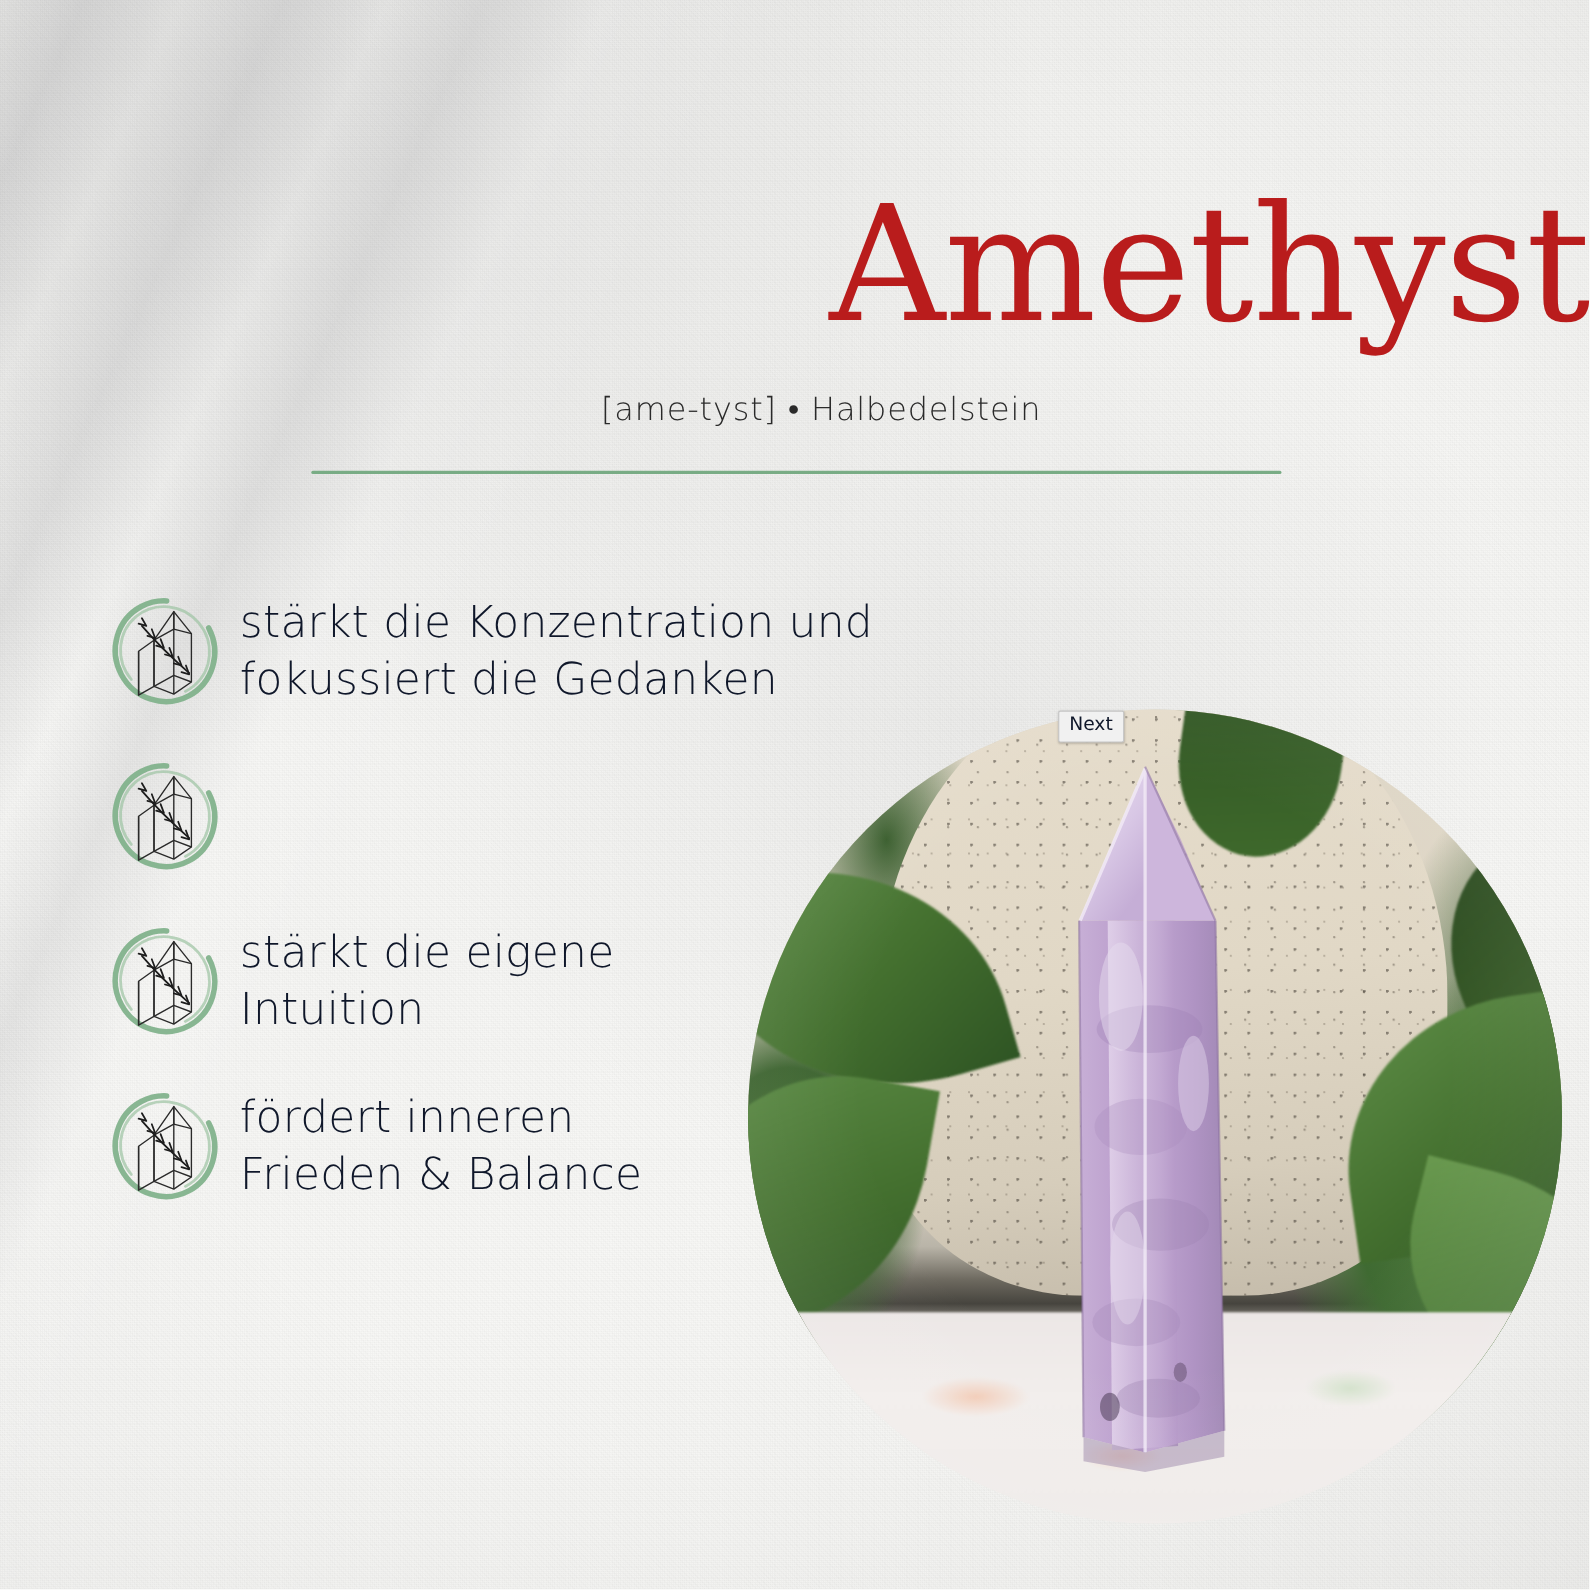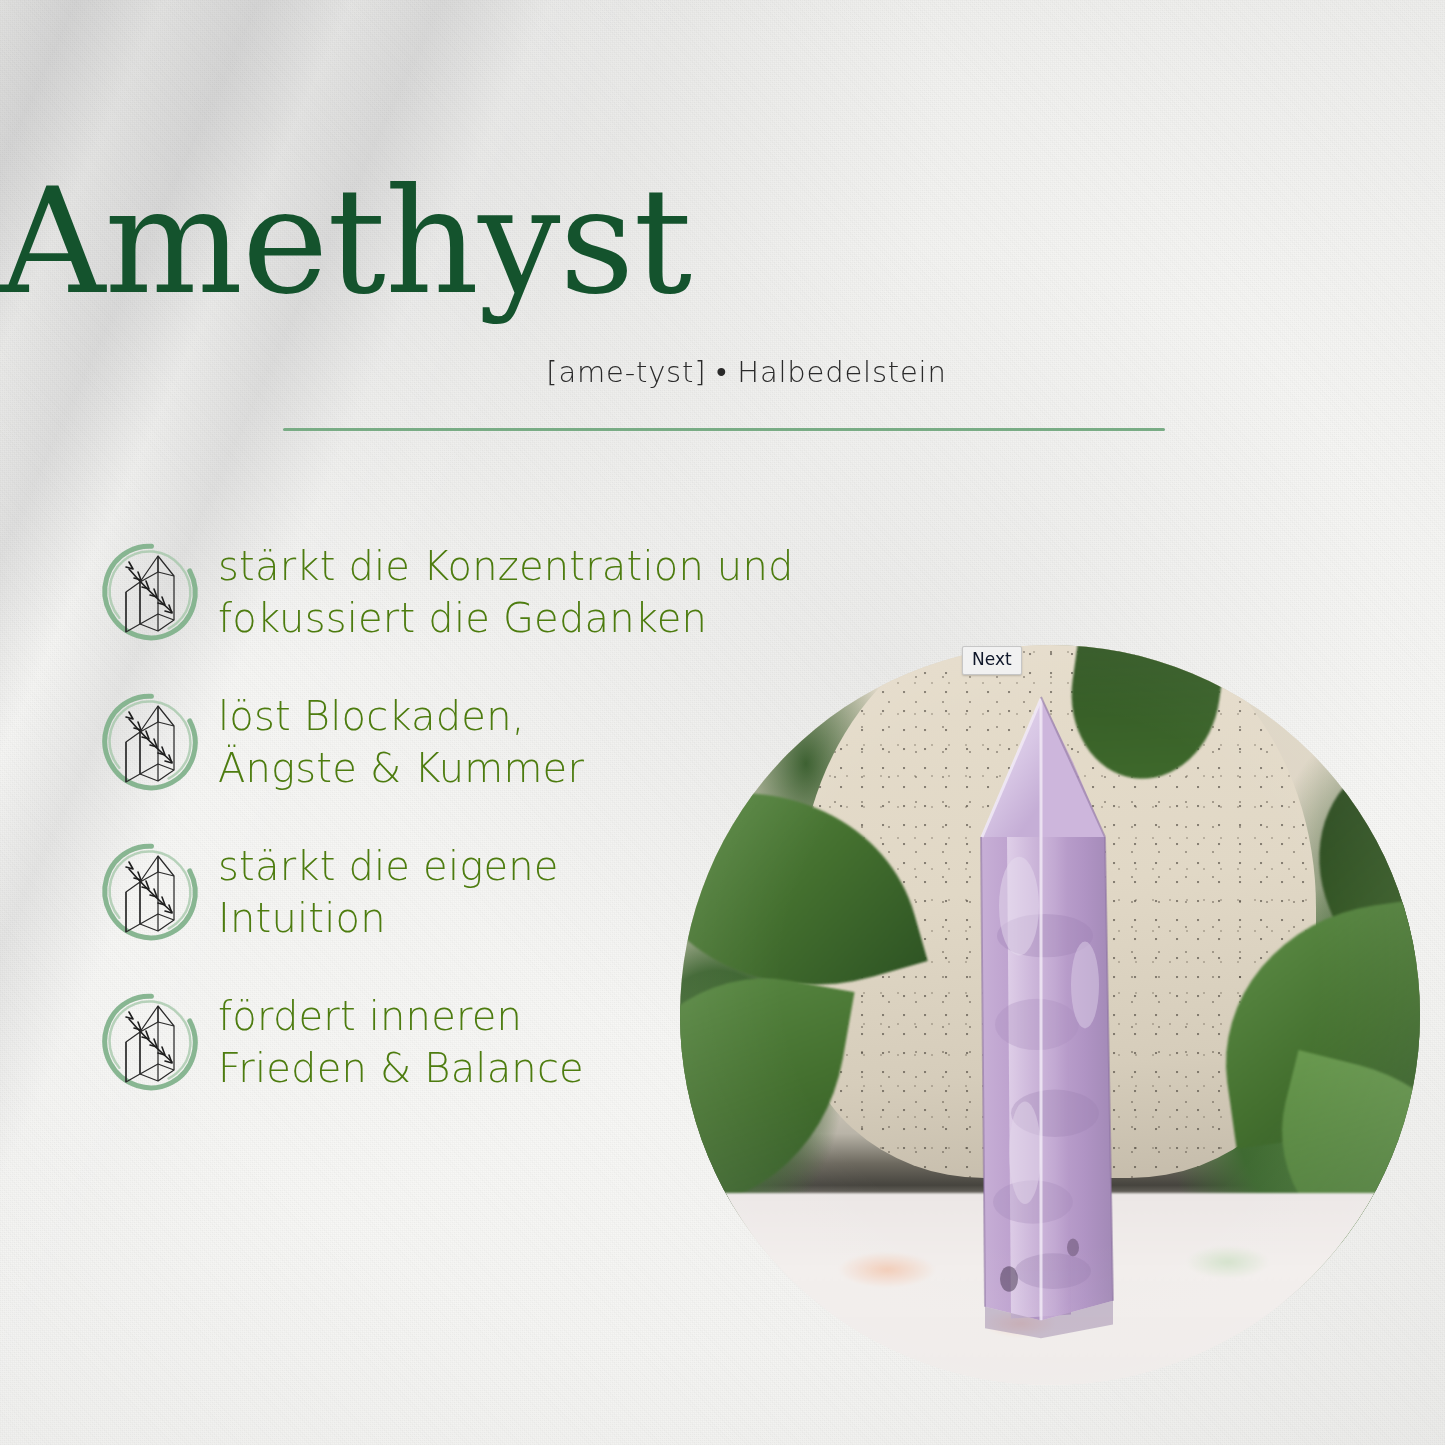--- a/index.html
+++ b/index.html
@@ -49,26 +49,26 @@
     inset: 0;
     background: radial-gradient(ellipse 1250px 1250px at 50% 48%, rgba(255,255,255,0) 52%, rgba(150,150,152,0.10) 100%);
     pointer-events: none;
   }
 
   
   .title {
     position: absolute;
     left: 0; right: 0;
     top: 168px;
-    text-align: left;
+    text-align: right;
     font-family: "DejaVu Serif", serif;
     font-size: 146px;
     line-height: 1.0;
     font-weight: 400;
-    color: #14532d;
+    color: #b91c1c;
     letter-spacing: -1px;
   }
   .subtitle {
     position: absolute;
     left: 0; right: 0;
     top: 355px;
     text-align: center;
     font-size: 29px;
     font-weight: 300;
     letter-spacing: 0.8px;
@@ -103,21 +103,21 @@
     flex: 0 0 auto;
     width: 108px;
     height: 112px;
     margin-right: 14px;
   }
   .benefit-icon svg { display: block; width: 108px; height: 112px; }
   .benefit-text {
     font-size: 40px;
     line-height: 1.30;
     font-weight: 300;
-    color: #4d7c0f;
+    color: #0f172a;
     letter-spacing: 0.2px;
     white-space: pre-line;
   }
 
   
   .photo {
     position: absolute;
     left: 680px;
     top: 645px;
     width: 740px;
@@ -263,22 +263,20 @@
             <path d="M33 33 C44 46, 58 60, 76 76"></path>
             <path d="M37 33 L33 26 M37 33 L30 31"></path>
             <path d="M45 44 L42 36 M45 44 L38 42"></path>
             <path d="M53 53 L50 45 M53 53 L46 51"></path>
             <path d="M61 61 L58 53 M61 61 L54 59"></path>
             <path d="M69 69 L66 61 M69 69 L62 67"></path>
             <path d="M76 77 L73 69 M76 77 L69 75"></path>
           </g>
         </svg>
       </span>
-      <span class="benefit-text">löst Blockaden,
-Ängste &amp; Kummer</span>
     </div>
 
     <div class="benefit">
       <span class="benefit-icon">
         <svg viewBox="0 0 108 112">
           <ellipse cx="54" cy="56" rx="45" ry="46" fill="none" stroke="#82b28c" stroke-width="5" stroke-linecap="round" stroke-dasharray="238 60" transform="rotate(-28 54 56)" opacity="0.95"></ellipse>
           <ellipse cx="54" cy="56" rx="40" ry="41" fill="none" stroke="#9cc3a3" stroke-width="2.5" stroke-linecap="round" stroke-dasharray="200 58" transform="rotate(140 54 56)" opacity="0.7"></ellipse>
           <g fill="none" stroke="#2a2a2a" stroke-width="1.25" stroke-linejoin="round">
             <path d="M62 20 L78 40 L78 84 L62 95 L44 88 L44 46 Z"></path>
             <path d="M62 20 L62 95"></path>

